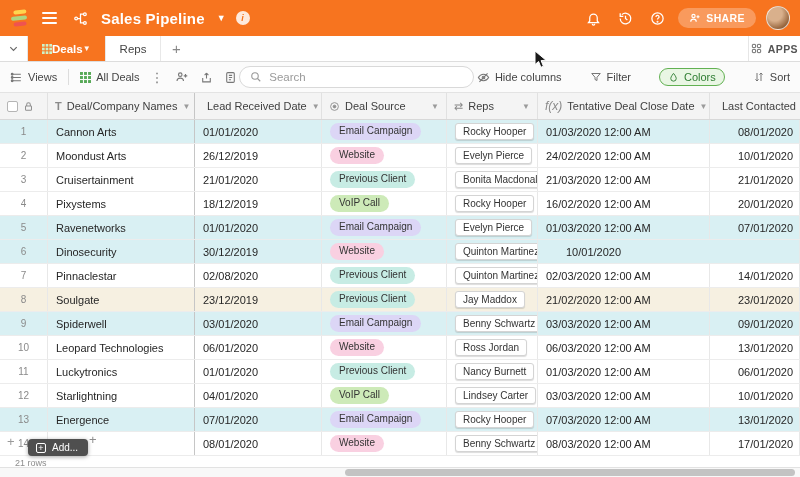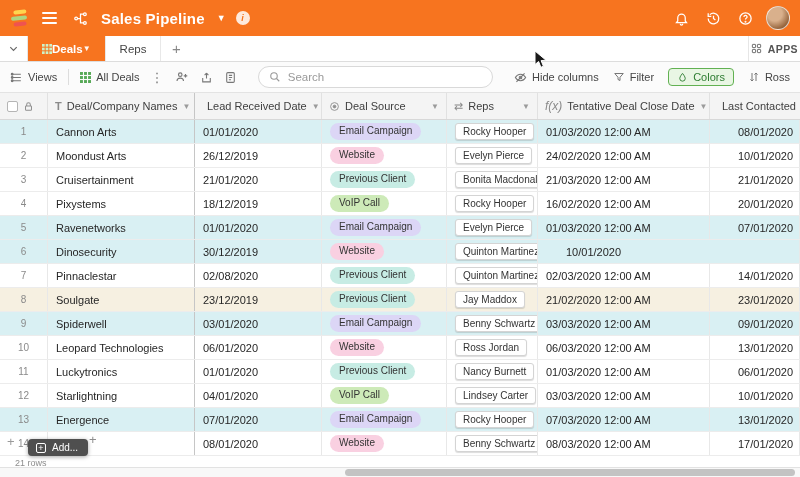--- a/index.html
+++ b/index.html
@@ -29,28 +29,28 @@
   .tab-chevron{width:28px;display:flex;align-items:center;justify-content:center;border-right:1px solid #e6e6e6}
   .tab{display:flex;align-items:center;padding:0 14px;font-size:11.5px;color:#444;border-right:1px solid #e8e8e8;background:#fff}
   .tab.active{background:#F7741F;color:#fff;font-weight:bold}
   .tab .tchev{font-size:8px;color:rgba(255,255,255,.95)}
   .tab-add{display:flex;align-items:center;justify-content:center;width:30px;color:#888;font-size:15px}
   .apps-btn{margin-left:auto;display:flex;align-items:center;gap:6px;padding:0 2px;border-left:1px solid #e6e6e6;font-size:10.5px;font-weight:bold;color:#555;letter-spacing:.4px}
 
   
   .toolbar{height:31px;background:#fbfbfb;border-bottom:1px solid #e3e3e3;display:flex;align-items:center;padding:0 10px}
   .tb-left{display:flex;align-items:center;gap:11px}
-  .tb-right{display:flex;align-items:center;gap:14px}
+  .tb-right{display:flex;align-items:center;gap:28px}
   .tbtn{display:flex;align-items:center;gap:5px;background:none;border:none;font-family:inherit;font-size:11px;color:#454545;white-space:nowrap}
   .vdiv{width:1px;height:16px;background:#ddd}
   .kebab{color:#777;font-size:13px;letter-spacing:0}
   .search-box{margin:7px auto;width:235px;height:22px;border:1px solid #d9d9d9;border-radius:12px;background:#fff;display:flex;align-items:center;padding:0 10px;gap:7px}
   .search-box input{border:none;outline:none;flex:1;font-family:inherit;font-size:11.5px;color:#444;background:transparent}
   .search-box input::placeholder{color:#9a9a9a}
-  .colors-btn{background:#e9f6e4;border:1px solid #62b152;border-radius:4px;color:#2e7d32;padding:2px 8px}
+  .colors-btn{background:#e9f6e4;border:1px solid #62b152;border-radius:9px;color:#2e7d32;padding:2px 8px}
 
   
   .grid-header{display:flex;height:27px;background:#f4f4f4;border-bottom:1px solid #d8d8d8;font-size:11px;color:#3e3e3e;align-items:stretch}
   .hcell{display:flex;align-items:center;gap:5px;padding:0 7px;border-right:1px solid #e1e1e1;overflow:hidden;white-space:nowrap}
   .hcell .chev{margin-left:auto;color:#9b9b9b;font-size:8px;flex:none}
   .cb{width:11px;height:11px;border:1px solid #b5b5b5;border-radius:2px;background:#fff;flex:none}
   .ticon{color:#8a8a8a;font-size:11px;font-weight:bold;flex:none}
   .fxicon{color:#8a8a8a;font-size:12px;font-style:italic;flex:none}
   .linkicon{color:#8a8a8a;font-size:11px;flex:none}
   .c0{width:48px;flex:none}
@@ -123,20 +123,28 @@
           <path d="M12 7.5V12l3 2.5"></path>
         </svg>
     </span>
     <span class="top-ic">
       <svg width="15" height="15" viewBox="0 0 24 24" fill="none" stroke="#fff" stroke-width="2">
           <circle cx="12" cy="12" r="9"></circle>
           <path d="M9.5 9.5a2.5 2.5 0 1 1 3.6 2.2c-.8.4-1.1 1-1.1 1.8"></path>
           <circle cx="12" cy="17" r=".6" fill="#fff"></circle>
         </svg>
     </span>
+    <button class="share-btn">
+      <svg width="12" height="12" viewBox="0 0 24 24" fill="none" stroke="#fff" stroke-width="2.4">
+          <circle cx="9" cy="8" r="3.2"></circle>
+          <path d="M3.5 19.5c0-3.2 2.3-5.2 5.5-5.2s5.5 2 5.5 5.2"></path>
+          <path d="M18 6.5v6M15 9.5h6"></path>
+        </svg>
+      <span>SHARE</span>
+    </button>
     <span class="avatar"></span>
   </header>
 
   <div class="tabbar">
     <span class="tab-chevron">
       <svg width="11" height="11" viewBox="0 0 24 24" fill="none" stroke="#666" stroke-width="2.5">
           <path d="M5 9l7 7 7-7"></path>
         </svg>
     </span>
     <div class="tab active">
@@ -245,21 +253,21 @@
       <button class="tbtn colors-btn">
         <svg width="11" height="11" viewBox="0 0 24 24" fill="none" stroke="#2e7d32" stroke-width="2">
             <path d="M12 3s6 7.2 6 11a6 6 0 0 1-12 0C6 10.2 12 3 12 3z"></path>
           </svg>
         <span>Colors</span>
       </button>
       <button class="tbtn">
         <svg width="12" height="12" viewBox="0 0 24 24" fill="none" stroke="#777" stroke-width="2">
             <path d="M8 4v16M8 20l-3.2-3.2M8 20l3.2-3.2M16 20V4M16 4l-3.2 3.2M16 4l3.2 3.2"></path>
           </svg>
-        <span>Ross</span>
+        <span>Sort</span>
       </button>
     </div>
   </div>
 
   <div class="grid-header">
     <div class="hcell c0">
       <span class="cb"></span>
       <svg width="11" height="11" viewBox="0 0 24 24" fill="none" stroke="#8f8f8f" stroke-width="2.2">
           <rect x="5.5" y="11" width="13" height="9" rx="1.5"></rect>
           <path d="M8 11V8a4 4 0 0 1 8 0v3"></path>

